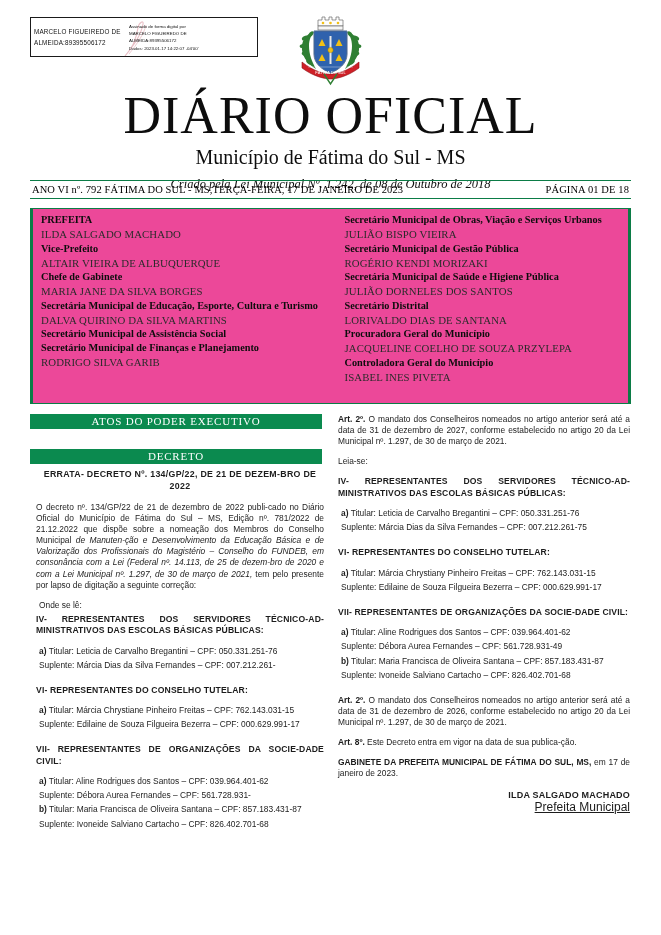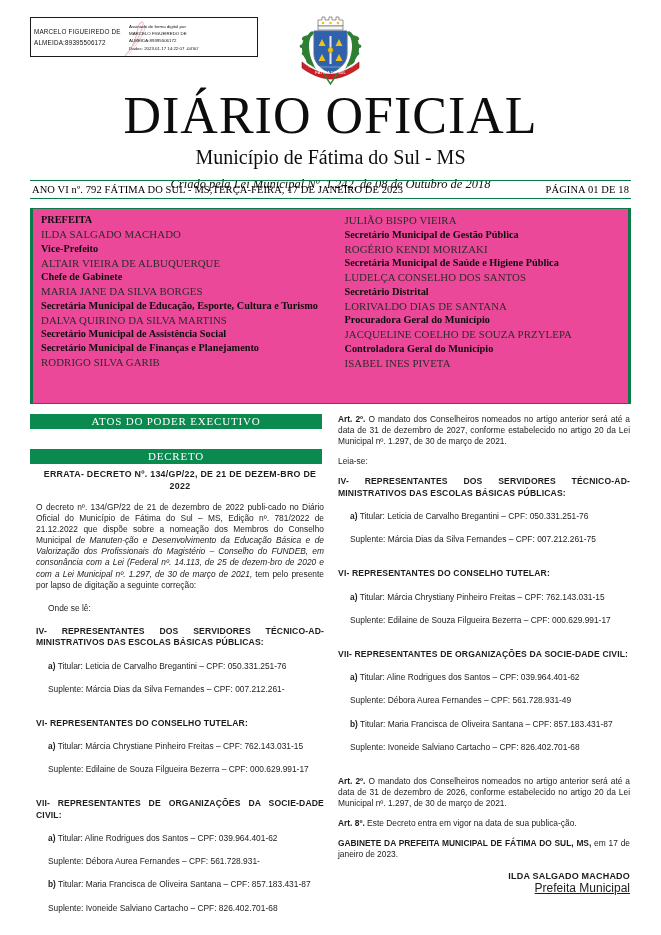--- a/index.html
+++ b/index.html
@@ -226,21 +226,21 @@
   .ital { font-style: italic; }
   .bold { font-weight: bold; }
   .hdg {
     font-weight: bold;
     font-size: 8.6px;
     line-height: 11.4px;
     margin: 0 0 9px 0;
     letter-spacing: 0.15px;
   }
   .plain-line {
-    margin: 12px;
+    margin: 3px;
     line-height: 11.1px;
   }
   .gap-md { height: 11px; }
 
   .sign-block {
     margin-top: 11px;
     text-align: right;
     line-height: 11.6px;
   }
   .sign-name {
@@ -341,25 +341,26 @@
       <div class="off-name">ALTAIR VIEIRA DE ALBUQUERQUE</div>
       <div class="off-role">Chefe de Gabinete</div>
       <div class="off-name">MARIA JANE DA SILVA BORGES</div>
       <div class="off-role">Secretária Municipal de Educação, Esporte, Cultura e Turismo</div>
       <div class="off-name">DALVA QUIRINO DA SILVA MARTINS</div>
       <div class="off-role">Secretário Municipal de Assistência Social</div>
       <div class="off-role">Secretário Municipal de Finanças e Planejamento</div>
       <div class="off-name">RODRIGO SILVA GARIB</div>
     </div>
     <div class="off-col right">
+      <div class="off-role">Secretário Municipal de Obras, Viação e Serviços Urbanos</div>
       <div class="off-name">JULIÃO BISPO VIEIRA</div>
       <div class="off-role">Secretário Municipal de Gestão Pública</div>
       <div class="off-name">ROGÉRIO KENDI MORIZAKI</div>
       <div class="off-role">Secretária Municipal de Saúde e Higiene Pública</div>
-      <div class="off-name">LUDELÇA CONSELHO DOS SANTOS</div>
+      <div class="off-name">JULIÃO DORNELES DOS SANTOS</div>
       <div class="off-role">Secretário Distrital</div>
       <div class="off-name">LORIVALDO DIAS DE SANTANA</div>
       <div class="off-role">Procuradora Geral do Município</div>
       <div class="off-name">JACQUELINE COELHO DE SOUZA PRZYLEPA</div>
       <div class="off-role">Controladora Geral do Município</div>
       <div class="off-name">ISABEL INES PIVETA</div>
     </div>
   </div>
 
   <div class="banner banner-atos">ATOS DO PODER EXECUTIVO</div>

